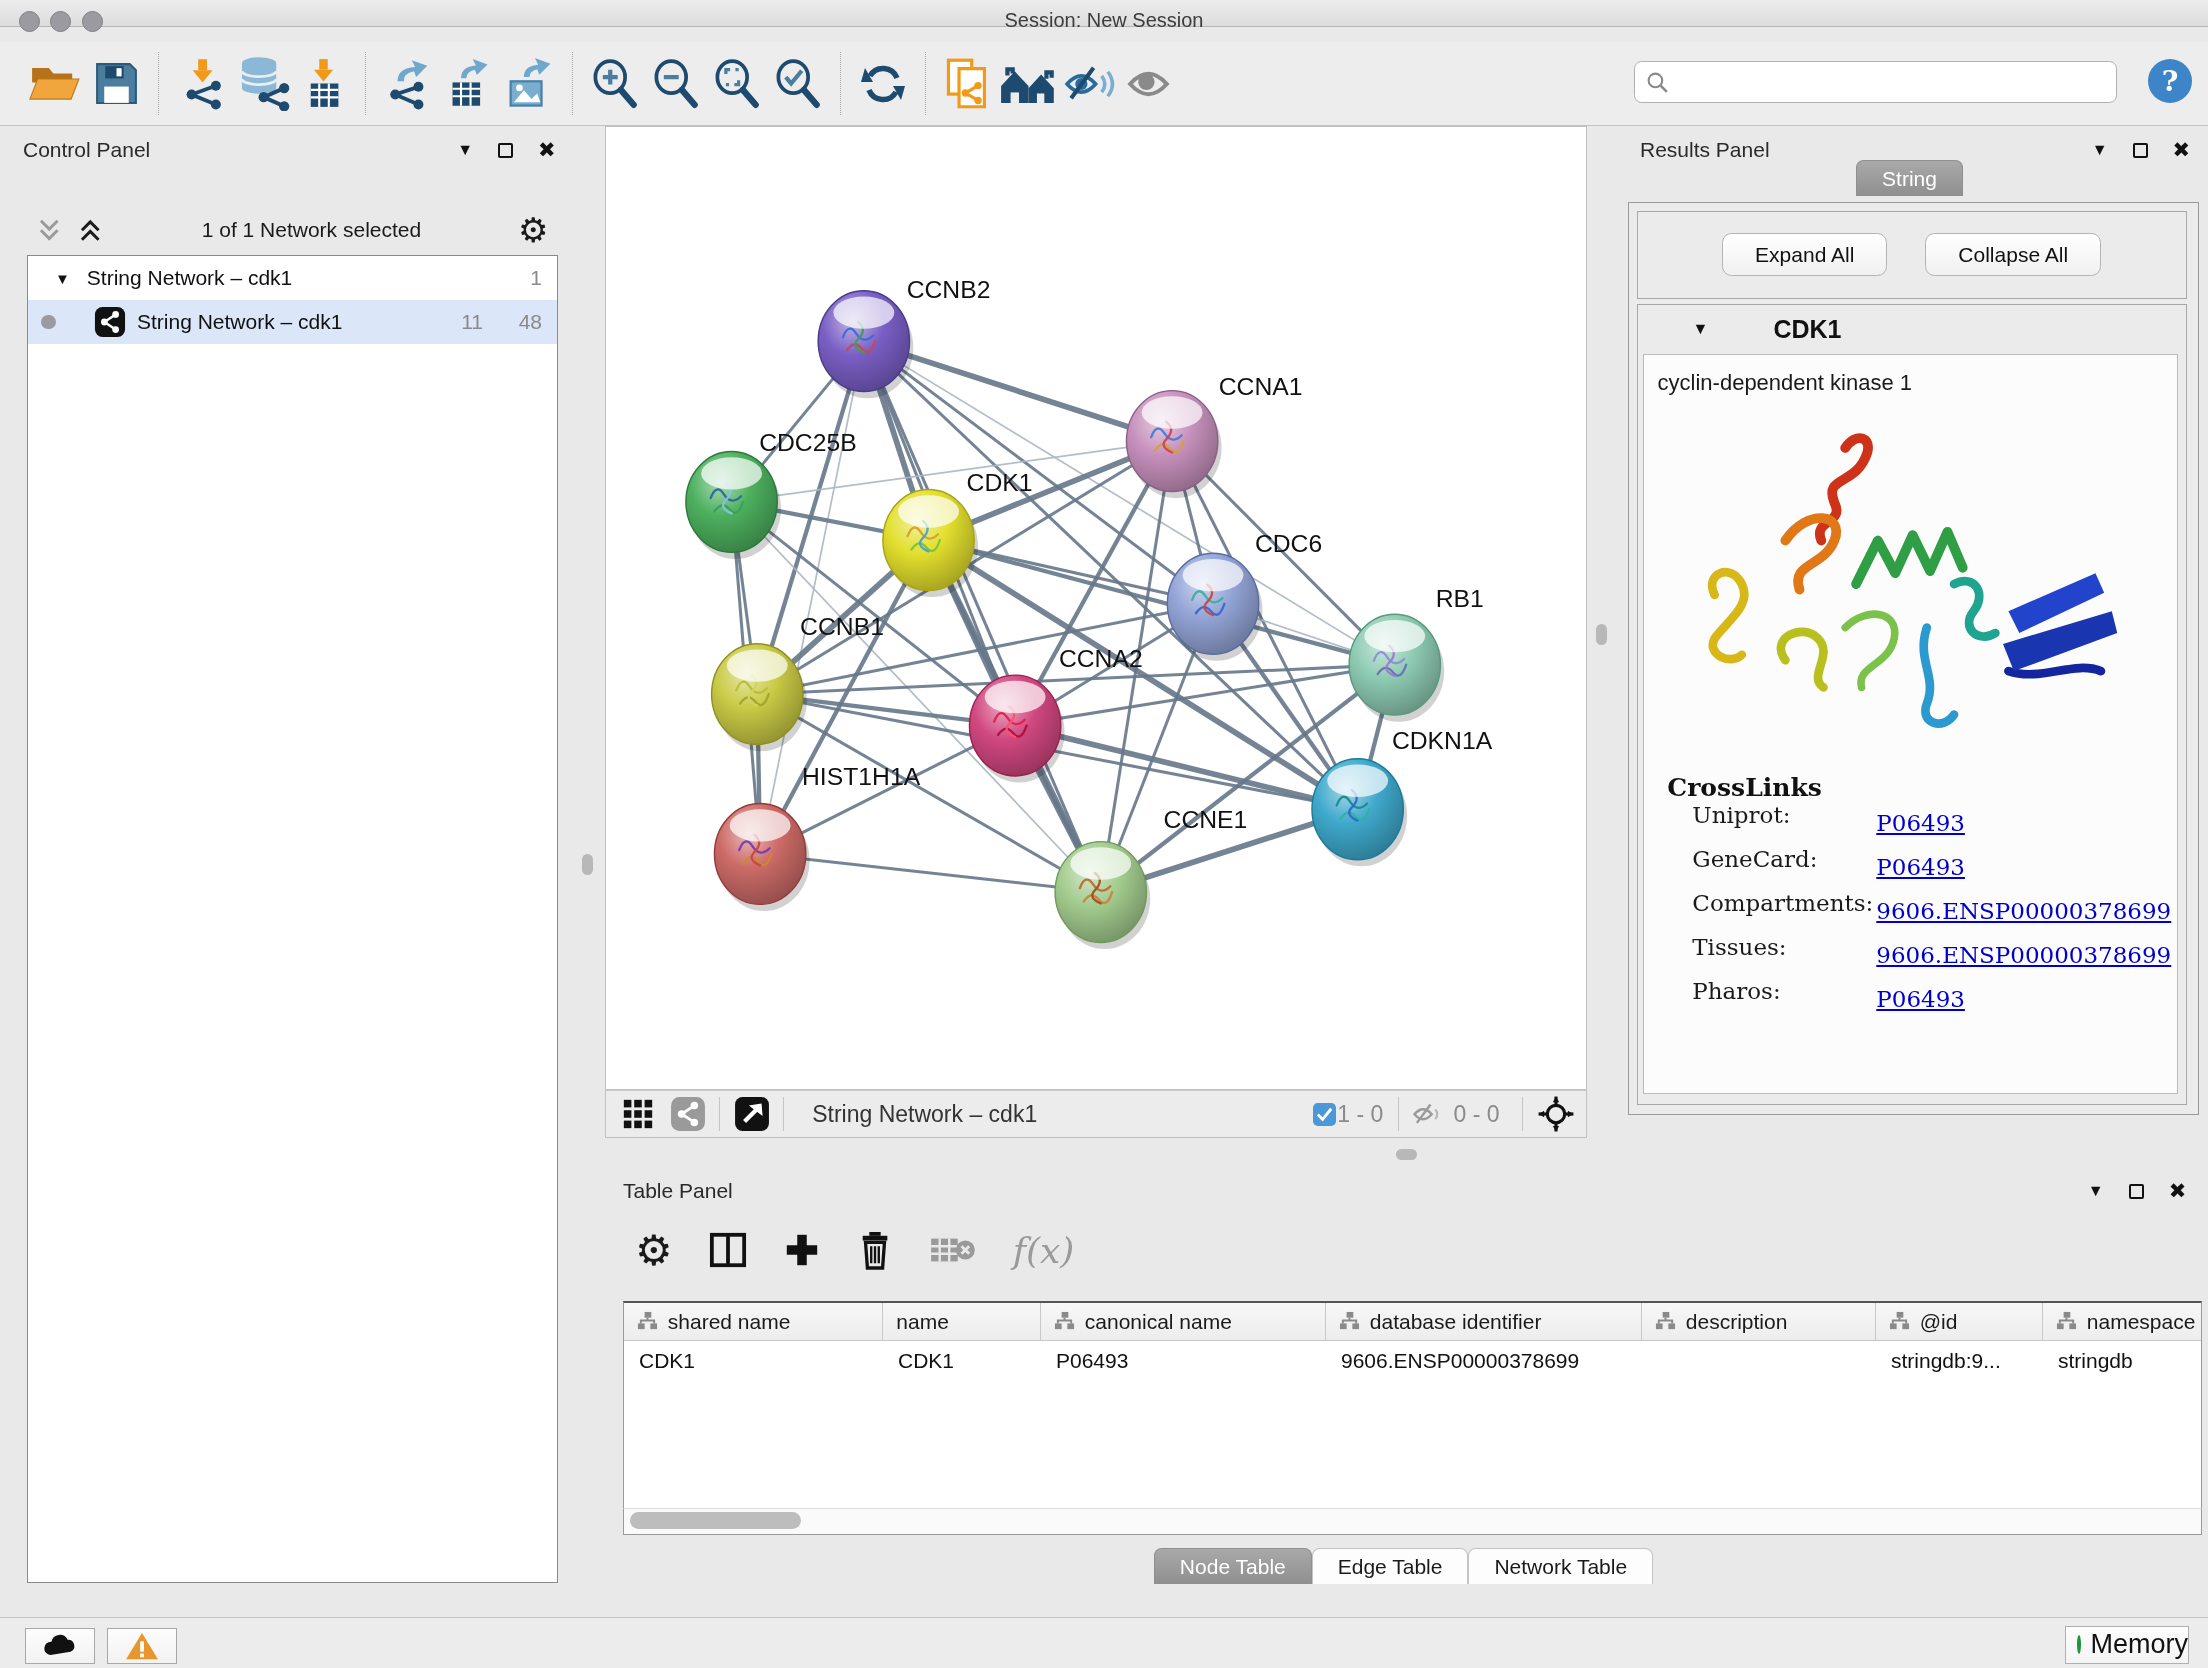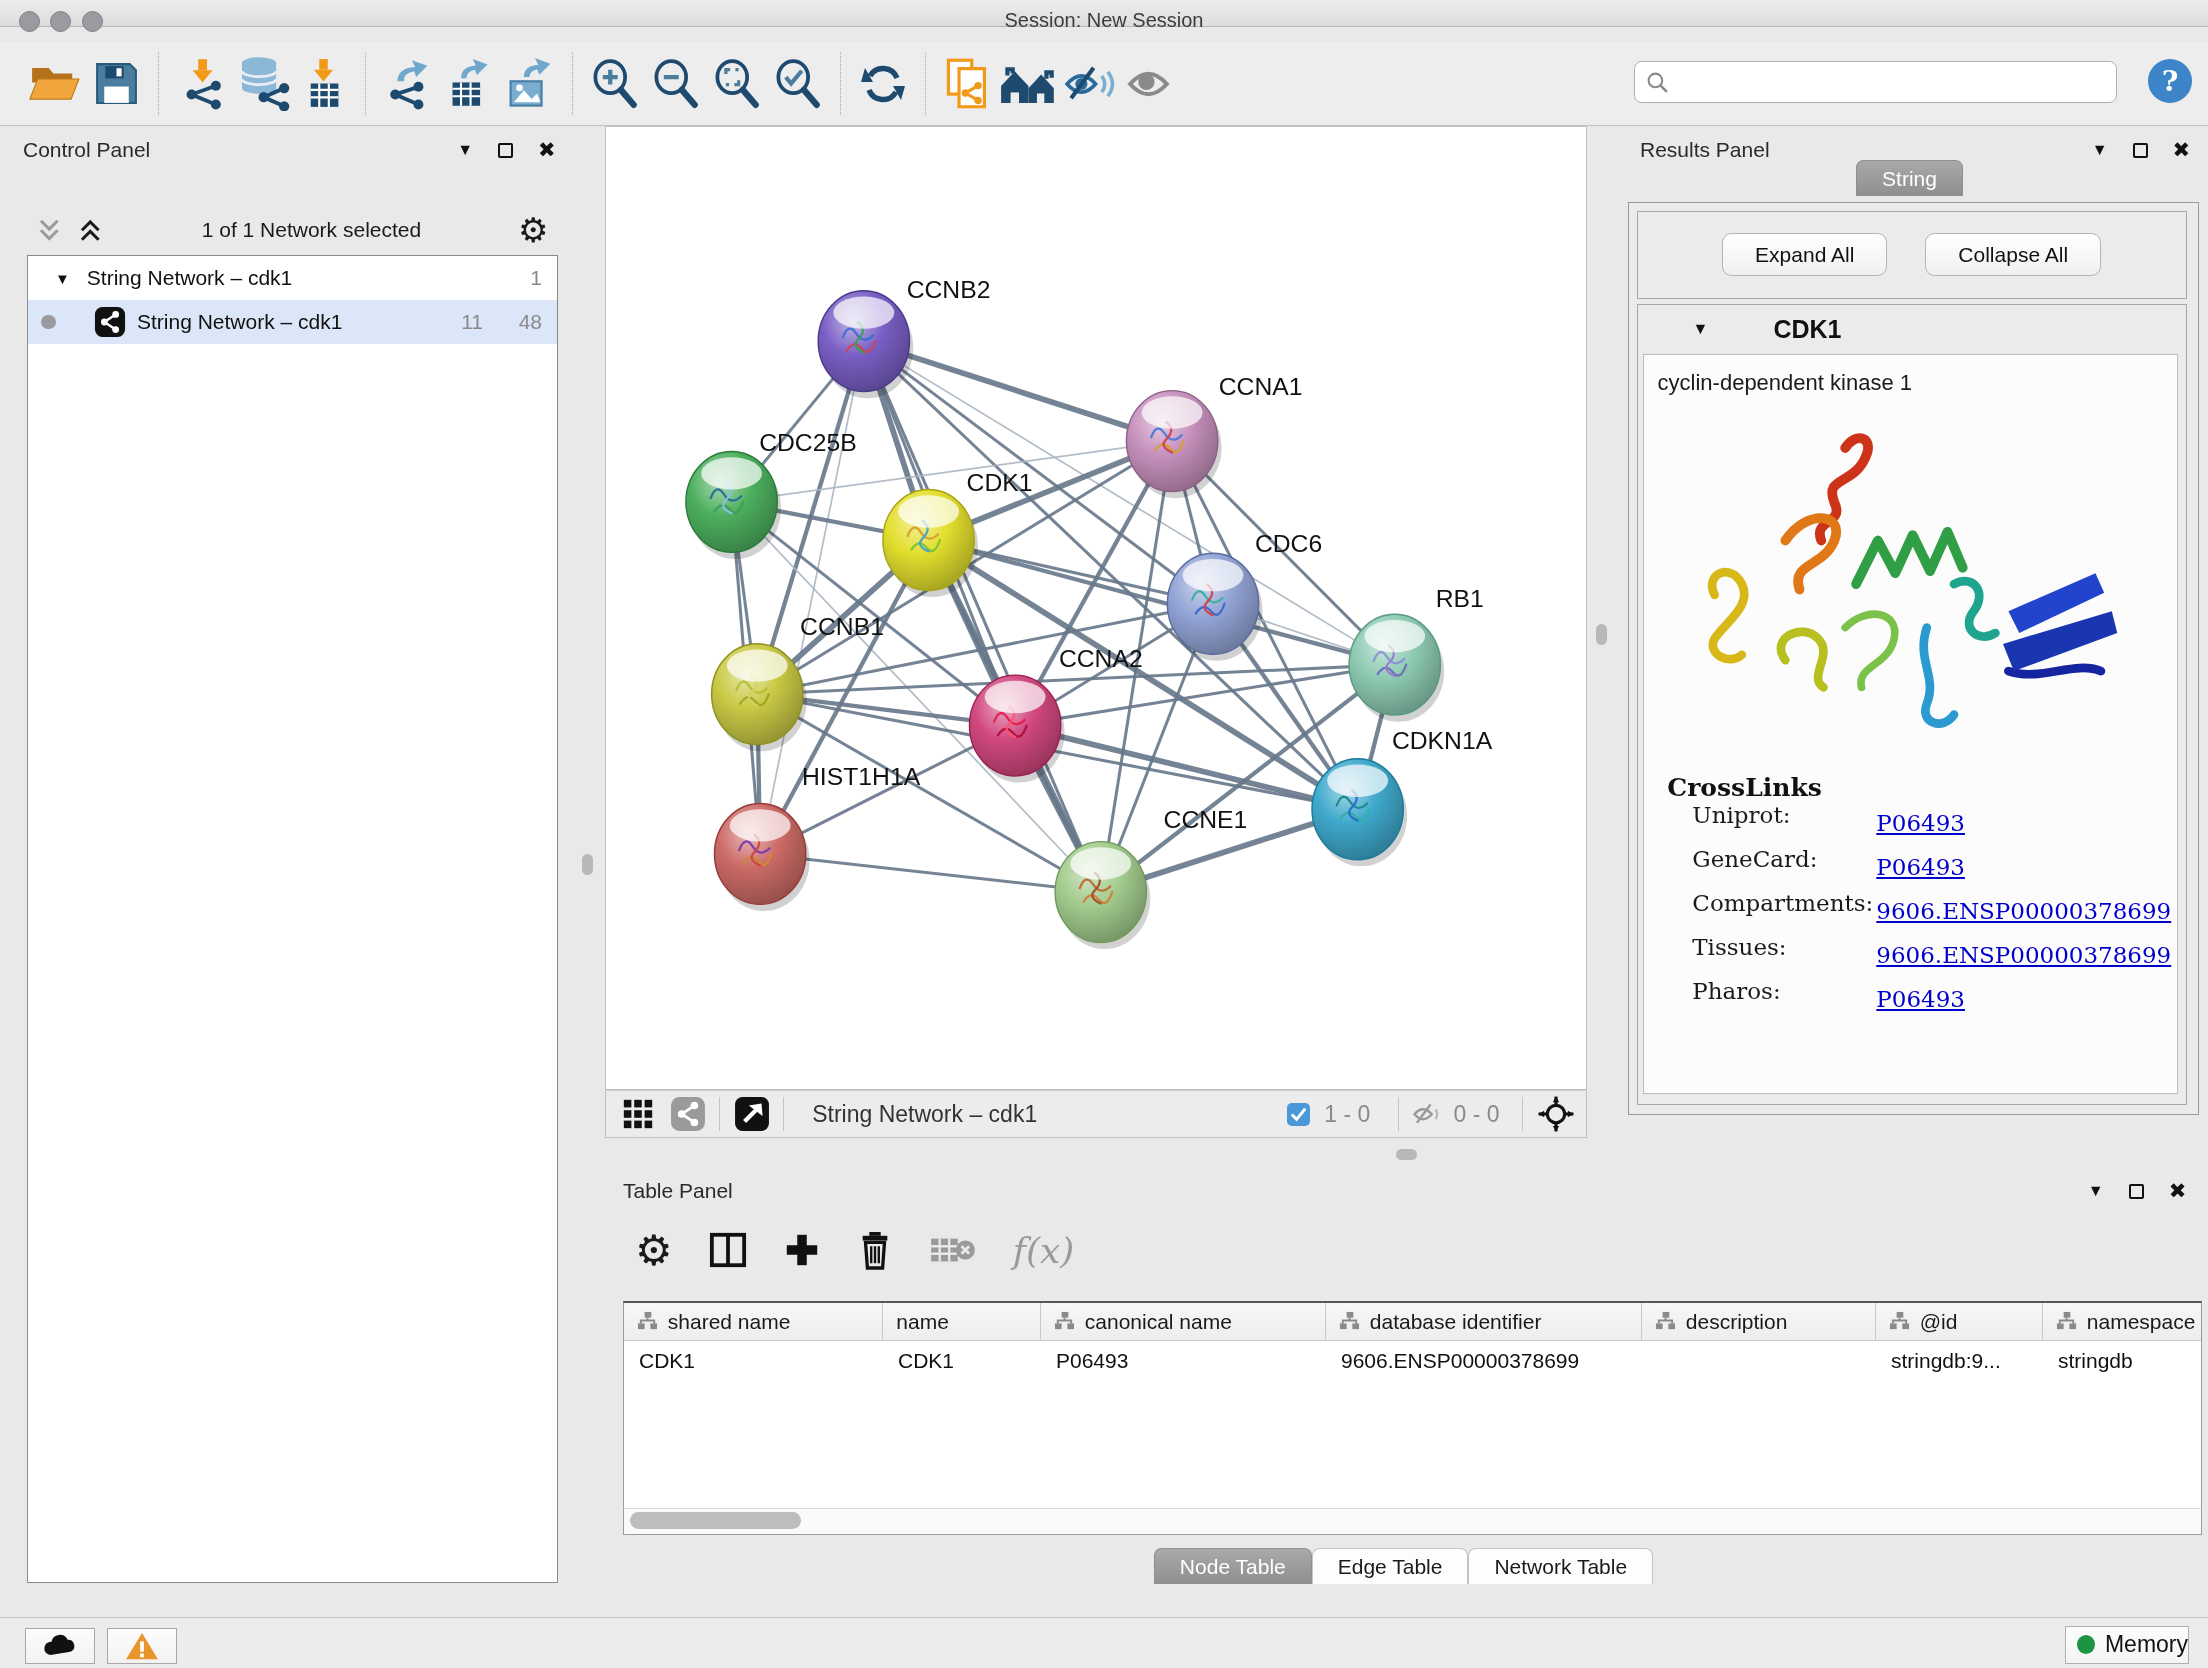--- a/index.html
+++ b/index.html
@@ -84,21 +84,21 @@
   .t-scroll { position:absolute; left:623px; top:1508px; width:1579px; height:27px; background:#fafafa;
     border:1.9px solid #9a9a9a; border-top:1px solid #dcdcdc; }
   .t-thumb { position:absolute; left:5.7px; top:2.9px; width:171px; height:17px; background:#bdbdbd; border-radius:8.6px; }
   .tp-tabs { position:absolute; left:605px; top:1548px; width:1597px; text-align:center; }
 
   
   .statusbar { position:absolute; left:0; top:1617px; width:100%; height:51px; background:#ececec; border-top:1px solid #c4c4c4; }
   .sb-btn { position:absolute; top:9.5px; width:70px; height:36px; background:linear-gradient(#fdfdfd,#f2f2f2);
     border:1.9px solid #a8a8a8; display:flex; align-items:center; justify-content:center; }
   .memory-btn { position:absolute; right:19px; top:7.6px; width:124px; height:38px; background:linear-gradient(#fdfdfd,#f4f4f4);
-    border:1.9px solid #b0b0b0; display:flex; align-items:center; justify-content:center; gap:9.5px; font-size:23px; color:#111;padding-left:11px; }
+    border:1.9px solid #b0b0b0; display:flex; align-items:center; justify-content:center; gap:9.5px; font-size:27px; color:#111;padding-left:11px; }
   .mem-dot { width:19px; height:19px; border-radius:50%; background:#1d9440; }
 
   .splitter-dot { position:absolute; background:#b8b8b8; border-radius:7.6px; }
   svg text { font-family:"Liberation Sans", sans-serif; }
 </style>
 </head>
 <body>
 
 <div id="app">
 
@@ -537,21 +537,21 @@
       <polygon points="26,7 27,19 14,9" fill="#fff"></polygon>
     </svg>
     <span class="nt-sep"></span>
     <span class="nt-text" style="margin-left:15px">String Network – cdk1</span>
     <span style="flex:1"></span>
     <span style="display:inline-block; width:23px; height:23px; background:#4a98d8; border-radius:4.8px; position:relative">
       <svg width="23" height="23" viewBox="0 0 24 24">
           <path d="M5 12 l5 5 9-11" stroke="#fff" stroke-width="3" fill="none"></path>
         </svg>
     </span>
-    <span class="nt-counts" style="margin:0 14px">1 - 0</span>
+    <span class="nt-counts" style="margin:0 1px">1 - 0</span>
     <span class="nt-sep"></span>
     <svg width="32" height="28.5" viewBox="0 0 52 44">
       <path d="M4 22 Q18 6 32 22 Q18 38 4 22 z" fill="none" stroke="#9a9a9a" stroke-width="4"></path>
       <line x1="8" y1="36" x2="30" y2="6" stroke="#9a9a9a" stroke-width="4"></line>
       <path d="M38 14 q6 8 0 16" stroke="#b8b8b8" stroke-width="3.5" fill="none"></path>
     </svg>
     <span class="nt-counts" style="margin:0 9.5px">0 - 0</span>
     <span class="nt-sep"></span>
     <svg width="38" height="38" viewBox="0 0 48 48" style="margin-right:11.4px">
       <circle cx="24" cy="24" r="11" fill="none" stroke="#111" stroke-width="4"></circle>

